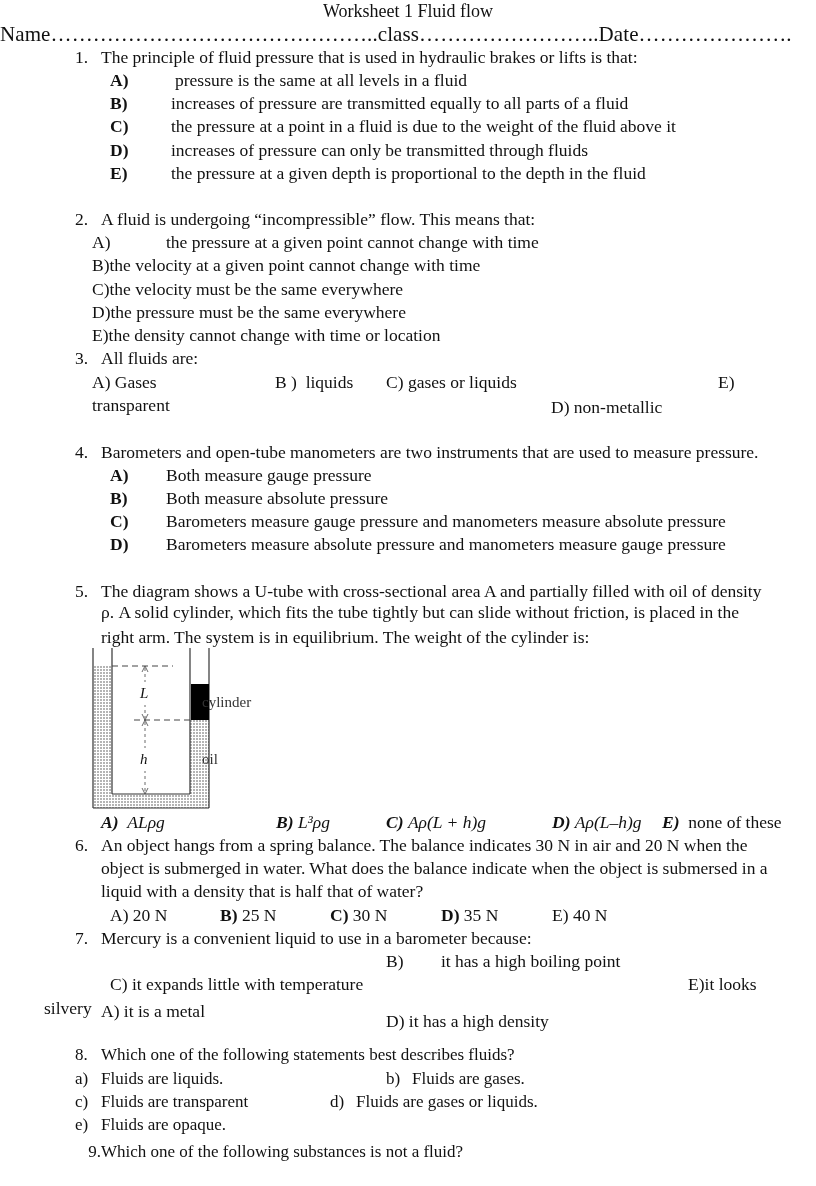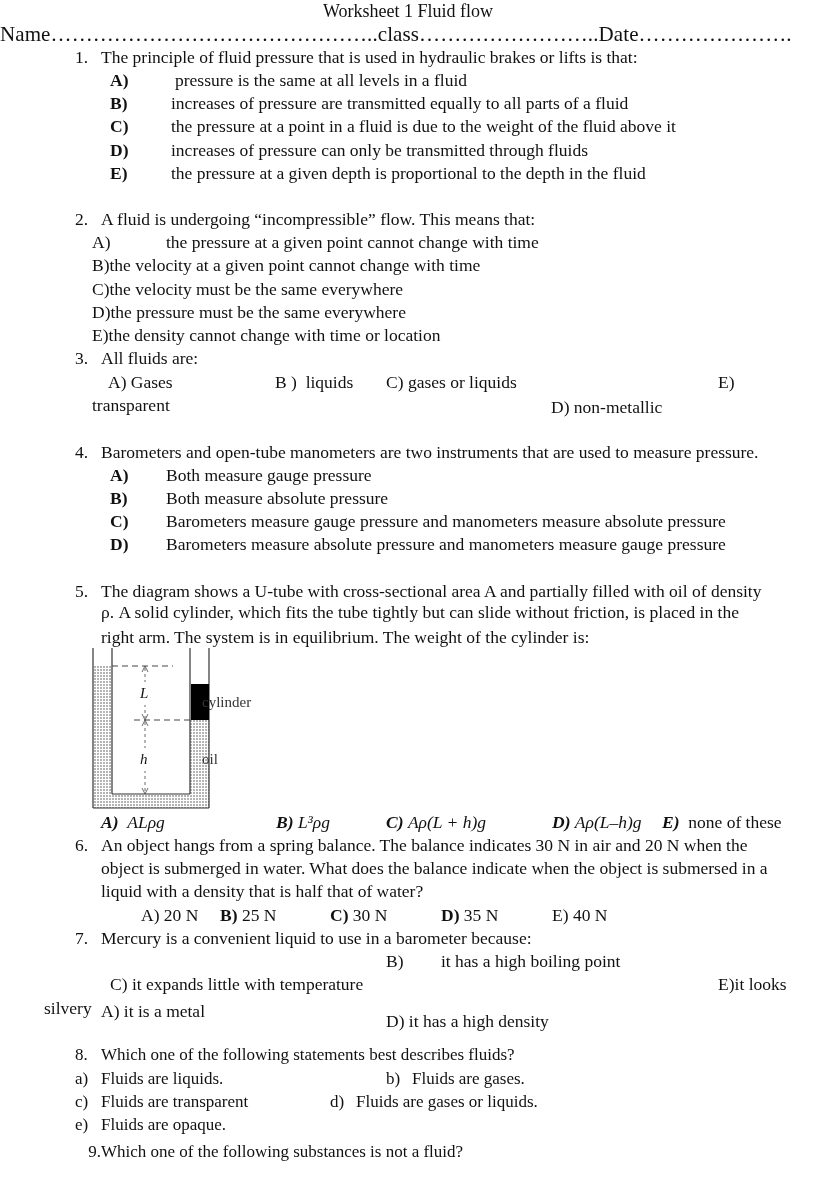--- a/index.html
+++ b/index.html
@@ -48,21 +48,21 @@
   <div class="abs" style="left:92px; top:254px;"><span>B)</span><span>the velocity at a given point cannot change with time</span></div>
   <div class="abs" style="left:92px; top:278px;"><span>C)</span><span>the velocity must be the same everywhere</span></div>
   <div class="abs" style="left:92px; top:301px;"><span>D)</span><span>the pressure must be the same everywhere</span></div>
   <div class="abs" style="left:92px; top:324px;"><span>E)</span><span>the density cannot change with time or location</span></div>
 </div>
 
 <div>
   <div class="abs" style="left:75px; top:347px;">
     <span class="qnum">3.</span><span>All fluids are:</span>
   </div>
-  <div class="abs" style="left:92px; top:371px;margin-left:16px;"><span>A)</span> <span>Gases</span></div>
+  <div class="abs" style="left:92px; top:371px;"><span>A)</span> <span>Gases</span></div>
   <div class="abs" style="left:275px; top:371px;"><span>B )</span>&nbsp; <span>liquids</span></div>
   <div class="abs" style="left:386px; top:371px;"><span>C)</span> <span>gases or liquids</span></div>
   <div class="abs" style="left:551px; top:371px;margin-top:25px;"><span>D)</span> <span>non-metallic</span></div>
   <div class="abs" style="left:718px; top:371px;">E)</div>
   <div class="abs" style="left:92px; top:394px;">transparent</div>
 </div>
 
 <div>
   <div class="abs" style="left:75px; top:441px;">
     <span class="qnum">4.</span><span>Barometers and open-tube manometers are two instruments that are used to measure pressure.</span>
@@ -127,37 +127,37 @@
   <div class="abs" style="left:552px; top:811px;"><span class="b i">D)</span> <span class="i">Aρ(L–h)g</span></div>
   <div class="abs" style="left:662px; top:811px;"><span class="b i">E)</span>&nbsp; <span>none of these</span></div>
 </div>
 
 <div>
   <div class="abs" style="left:75px; top:834px;">
     <span class="qnum">6.</span><span>An object hangs from a spring balance. The balance indicates 30 N in air and 20 N when the</span>
   </div>
   <div class="abs" style="left:101px; top:857px;">object is submerged in water. What does the balance indicate when the object is submersed in a</div>
   <div class="abs" style="left:101px; top:880px;">liquid with a density that is half that of water?</div>
-  <div class="abs" style="left:110px; top:904px;margin-left:31px;"><span>A)</span> <span>20 N</span></div>
+  <div class="abs" style="left:110px; top:904px;"><span>A)</span> <span>20 N</span></div>
   <div class="abs" style="left:220px; top:904px;"><span class="b">B)</span> <span>25 N</span></div>
   <div class="abs" style="left:330px; top:904px;"><span class="b">C)</span> <span>30 N</span></div>
   <div class="abs" style="left:441px; top:904px;"><span class="b">D)</span> <span>35 N</span></div>
   <div class="abs" style="left:552px; top:904px;"><span>E)</span> <span>40 N</span></div>
 </div>
 
 <div>
   <div class="abs" style="left:75px; top:927px;">
     <span class="qnum">7.</span><span>Mercury is a convenient liquid to use in a barometer because:</span>
   </div>
   <div class="abs" style="left:101px; top:1000px;"><span>A)</span> <span>it is a metal</span></div>
   <div class="abs" style="left:386px; top:950px;">B)</div>
   <div class="abs" style="left:441px; top:950px;">it has a high boiling point</div>
   <div class="abs" style="left:110px; top:973px;"><span>C)</span> <span>it expands little with temperature</span></div>
   <div class="abs" style="left:386px; top:973px;margin-top:37px;"><span>D)</span> <span>it has a high density</span></div>
-  <div class="abs" style="left:718px; top:973px;"><span>E)</span><span>it looks</span></div>
+  <div class="abs" style="left:688px; top:973px;"><span>E)</span><span>it looks</span></div>
   <div class="abs" style="left:44px; top:997px;">silvery</div>
 </div>
 
 <div class="s8">
   <div class="abs" style="left:75px; top:1043px;">
     <span class="qnum">8.</span><span>Which one of the following statements best describes fluids?</span>
   </div>
   <div class="abs" style="left:75px; top:1067px;"><span class="qnum">a)</span><span>Fluids are liquids.</span></div>
   <div class="abs" style="left:386px; top:1067px;"><span class="qnum">b)</span><span>Fluids are gases.</span></div>
   <div class="abs" style="left:75px; top:1090px;"><span class="qnum">c)</span><span>Fluids are transparent</span></div>

